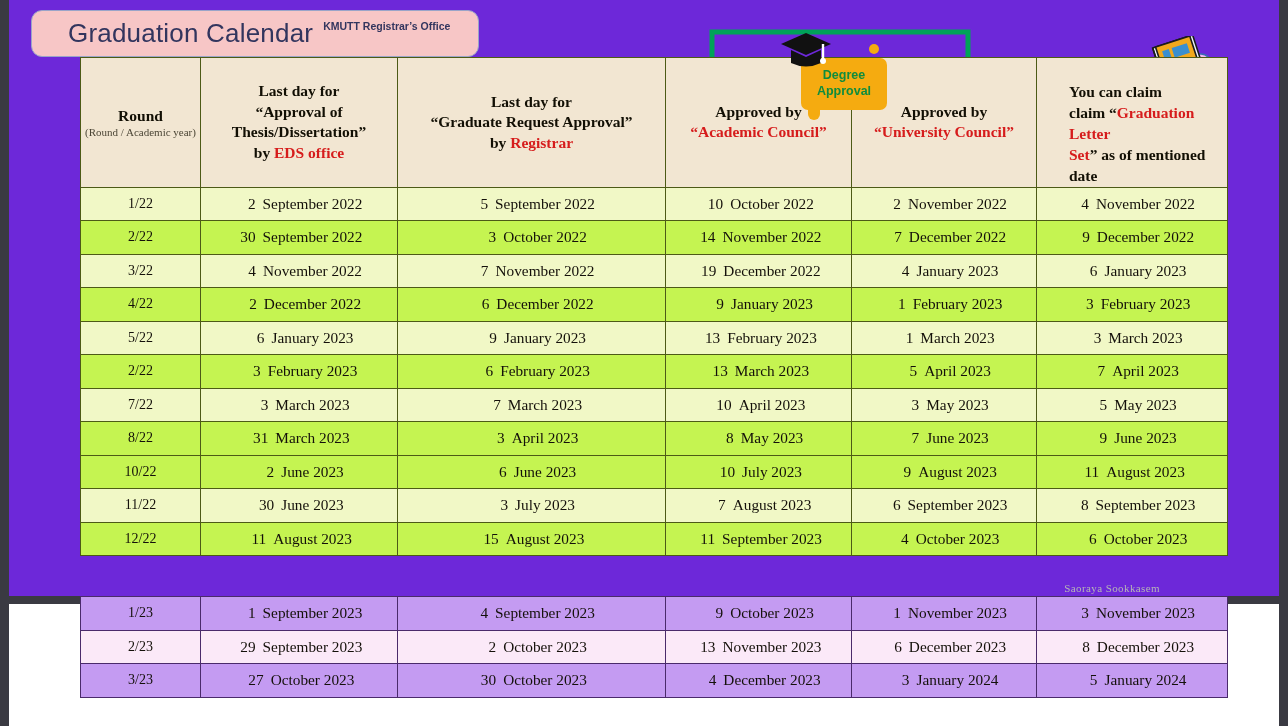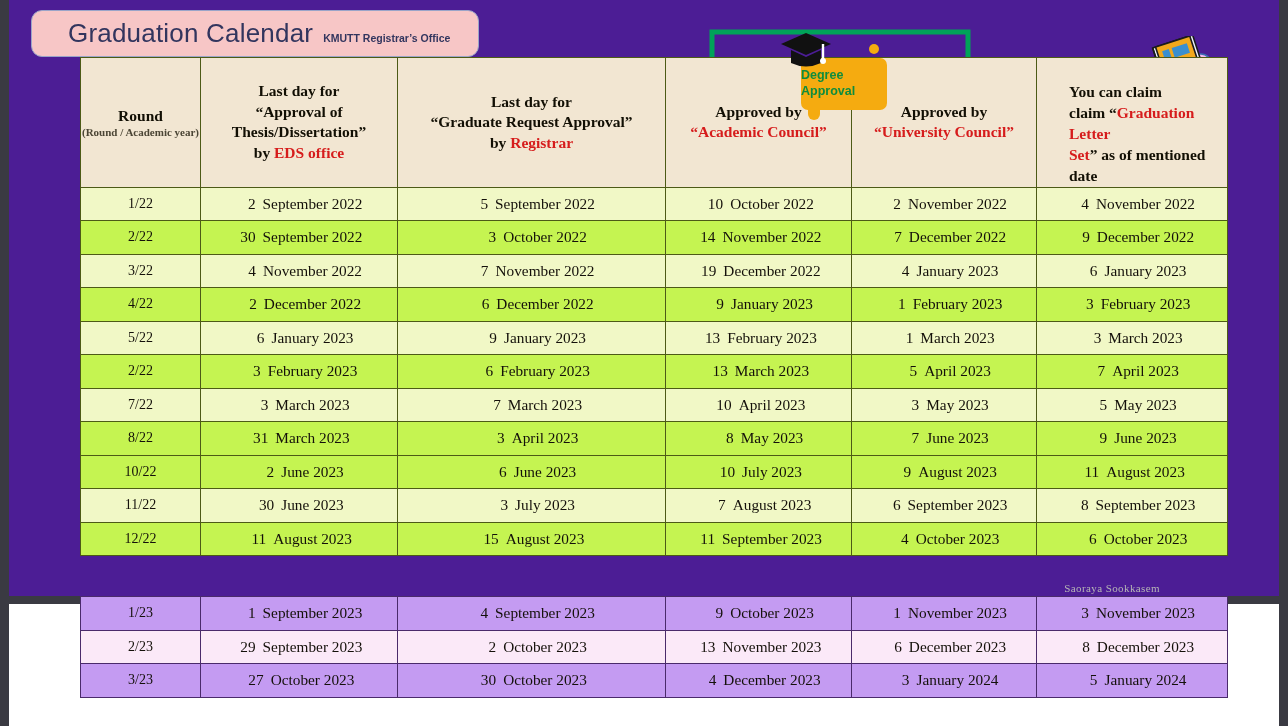--- a/index.html
+++ b/index.html
@@ -2,57 +2,57 @@
 <html><head>
 <meta charset="utf-8">
 <style>
   * { box-sizing: border-box; margin: 0; padding: 0; }
   html, body {
     width: 1288px; height: 726px;
     background: #ffffff;
     font-family: "Liberation Serif", serif;
     overflow: hidden;
   }
-  #root { position: relative; width: 1288px; height: 604px; background: #4c1d95; }
+  #root { position: relative; width: 1288px; height: 604px; background: #6d28d9; }
 
   
   .frame-bar { position: absolute; top: 0; width: 9px; height: 726px; background: #3a3a42; }
   .frame-bar.left { left: 0; }
   .frame-bar.right { right: 0; }
   .frame-bottom { position: absolute; left: 0; bottom: 0; width: 1288px; height: 8px; background: #3a3a42; }
 
   
   .title-pill {
     position: absolute; left: 31px; top: 10px; width: 448px; height: 47px;
     background: #f7c6c6; border: 1px solid #9aa4c8; border-radius: 11px;
     display: flex; align-items: center; padding-left: 36px; gap: 10px;
   }
   .title-main { font-family: "Liberation Sans", sans-serif; font-size: 26px; color: #32355e; letter-spacing: .2px; }
-  .title-sub { font-family: "Liberation Sans", sans-serif; font-size: 10.5px; color: #32355e; font-weight: bold; align-self: flex-end; padding-bottom: 12px; }
+  .title-sub { font-family: "Liberation Sans", sans-serif; font-size: 10.5px; color: #32355e; font-weight: bold; align-self: flex-end; padding-bottom: 24px; }
 
   
   .tbl { position: absolute; border-collapse: collapse; table-layout: fixed; }
   #grid-main { left: 80px; top: 57px; width: 1131px; }
   #grid-next { left: 80px; top: 596px; width: 1131px; border-radius: 15px; }
 
   .tbl td, .tbl th { border: 1.6px solid #4d5a16; padding: 0; }
   #grid-next td { border: 1.6px solid #4a2a6b; }
 
   .c0 { width: 120px; } .c1 { width: 197px; } .c2 { width: 268px; }
   .c3 { width: 186px; } .c4 { width: 185px; } .c5 { width: 191px; }
 
   
   thead th {
     height: 111px; background: #f2e6d2; position: relative;
     vertical-align: middle; text-align: center;
     font-weight: normal; color: #120f04;
   }
   .hdr-txt { font-size: 15.5px; line-height: 1.32; font-weight: bold; }
   .hdr-round { font-size: 15.5px; font-weight: bold; }
-  .hdr-round-sub { font-size: 11px; color: #4b4535; font-weight: bold; margin-top: 1px; }
+  .hdr-round-sub { font-size: 11px; color: #4b4535; font-weight: normal; margin-top: 1px; }
   .red { color: #d61c1c; font-weight: bold; }
   .hdr-claim { font-size: 15.5px; line-height: 1.35; text-align: left; padding: 0 17px 0 32px; font-weight: bold; margin-top: 24px; }
 
   
   tbody td { height: 33.5px; text-align: center; font-size: 15.3px; color: #14100a; white-space: nowrap; }
   .r-light { background: #f1f8c6; }
   .r-dark  { background: #c5f451; }
   .p-dark  { background: #c49bf2; }
   .p-light { background: #fbe9f8; }
   tbody td.round { font-size: 14px; }
@@ -67,21 +67,21 @@
   
   #icon-calendar { left: 566px; top: 58px; width: 62px; height: 58px; }
   
   #icon-letter { left: 1141px; top: 36px; width: 80px; height: 68px; }
 
   
   #bracket { left: 700px; top: 22px; width: 280px; height: 70px; }
   #badge-degree {
     left: 801px; top: 58px; width: 86px; height: 52px;
     background: #f5ab10; border-radius: 7px;
-    display: flex; flex-direction: column; justify-content: center;
+    display: flex; flex-direction: column; align-items: center; justify-content: center;
     font-family: "Liberation Sans", sans-serif; font-weight: bold;
     font-size: 12.5px; color: #0f8c3d; line-height: 1.25; z-index: 6;
   }
   #badge-tail { left: 808px; top: 106px; width: 12px; height: 14px; background: #f5ab10; border-radius: 0 0 6px 6px; z-index: 5;}
   #cap { left: 778px; top: 30px; width: 56px; height: 40px; z-index: 7; }
 
   .footer-credit {
     position: absolute; right: 128px; bottom: 10px;
     font-family: Liberation Serif, serif;
     font-size: 11px; color: #b6b6b6; letter-spacing: .4px; margin-left: 48px;

